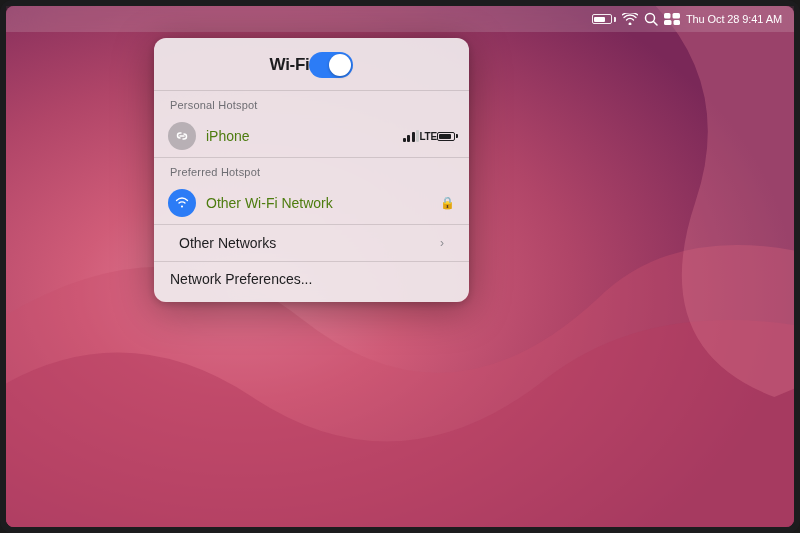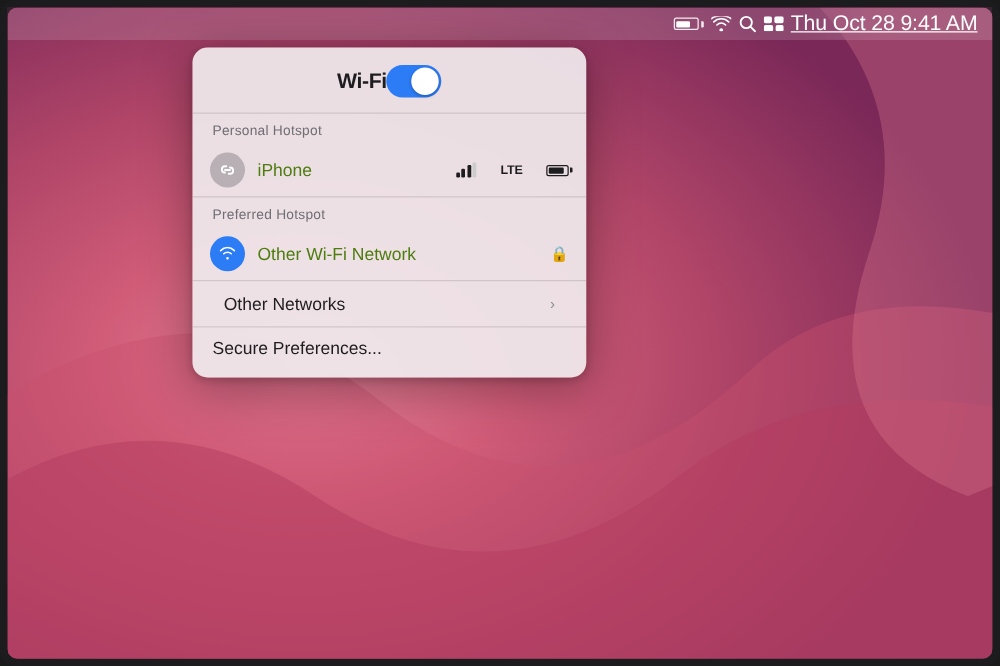--- a/index.html
+++ b/index.html
@@ -72,24 +72,23 @@
 
     .menu-bar-icon {
       color: white;
       font-size: 12px;
       display: flex;
       align-items: center;
     }
 
     .menu-bar-time {
       color: white;
-      font-size: 17px;
+      font-size: 11px;
       font-weight: 500;
       letter-spacing: -0.1px;
-      text-decoration: underline;
     }
 
     
     .battery-icon {
       display: flex;
       align-items: center;
       gap: 2px;
     }
 
     .battery-body {
@@ -239,21 +238,21 @@
     .network-name {
       font-size: 14px;
       font-weight: 500;
       color: #4d7c0f;
       flex: 1;
     }
 
     .network-status {
       display: flex;
       align-items: center;
-      gap: 19px;
+      gap: 0;
       font-size: 11px;
       color: #6e6e73;
     }
 
     .signal-bars {
       display: flex;
       align-items: flex-end;
       gap: 1.5px;
       height: 12px;
     }
@@ -456,19 +455,19 @@
       <div class="divider"></div>
 
       <div class="other-networks-row">
         <span class="other-networks-label">Other Networks</span>
         <span class="chevron-icon">›</span>
       </div>
 
       <div class="divider"></div>
 
       <div class="prefs-row">
-        <span class="prefs-label">Secure Preferences...</span>
+        <span class="prefs-label">Network Preferences...</span>
       </div>
 
     </div>
 
   </div>
 </div>
 
 </body></html>

